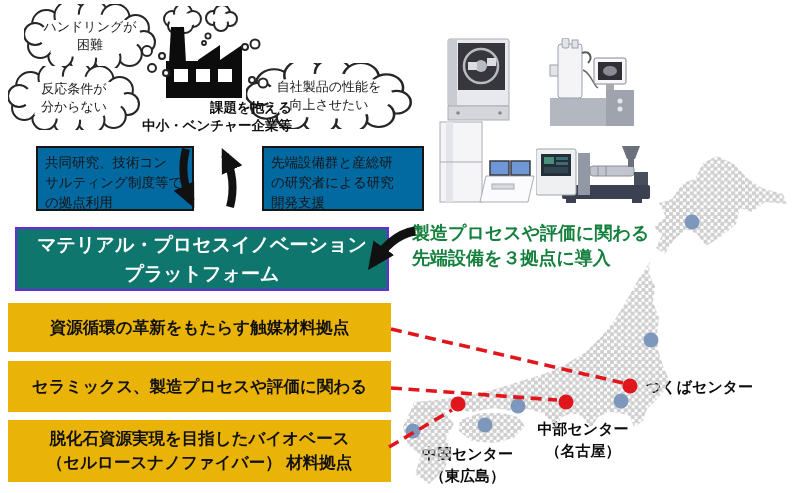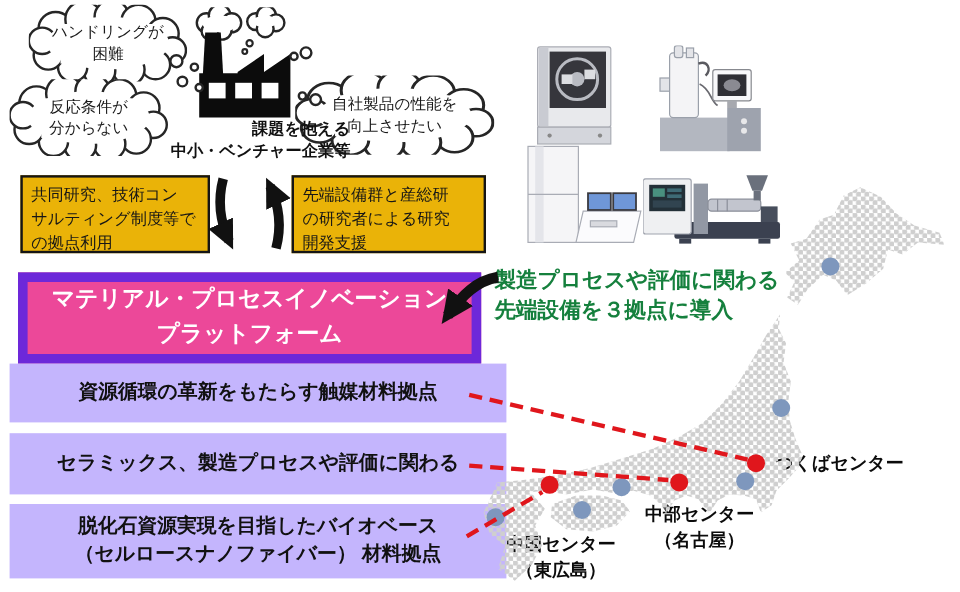--- a/index.html
+++ b/index.html
@@ -9,29 +9,29 @@
   .ml{white-space:pre-line;}
   
   .cloud{position:absolute;}
   .cloud svg{position:absolute;left:0;top:0;width:100%;height:100%;}
   .cloud-text{position:absolute;left:0;top:0;width:100%;height:100%;
       display:flex;align-items:center;justify-content:center;text-align:center;
       font-size:13px;font-weight:500;line-height:1.4;color:#191919;}
   
   .caption{position:absolute;text-align:right;font-size:13.5px;font-weight:700;line-height:1.35;}
   
-  .gbox{position:absolute;background:#eab308;border:2.5px solid #151515;
-        padding:5px 7px;font-size:13.5px;font-weight:500;line-height:1.48;color:#161616;}
+  .gbox{position:absolute;background:#0369a1;border:2.5px solid #151515;
+        padding:5px 7px;font-size:13.5px;font-weight:500;line-height:1.48;color:#161616;margin-left:19px;}
   
   .banner{position:absolute;left:15px;top:227px;width:370px;height:60px;
-        background:#ec4899;border:8px solid #6d28d9;
+        background:#0f766e;border:2px solid #6d28d9;
         display:flex;align-items:center;justify-content:center;text-align:center;
-        color:#fff;font-size:19px;font-weight:700;line-height:1.55;font-family:Liberation Mono, monospace;}
-  
-  .pbox{position:absolute;left:8px;width:414px;background:#c4b5fd;
+        color:#fff;font-size:19px;font-weight:700;line-height:1.55;}
+  
+  .pbox{position:absolute;left:8px;width:383px;background:#eab308;
         display:flex;align-items:center;justify-content:center;text-align:center;
         color:#111;font-size:16.5px;font-weight:700;line-height:1.45;}
   .callout{position:absolute;left:412px;top:221px;font-size:18px;font-weight:800;
         line-height:1.4;color:#15803d;}
   .maplabel{position:absolute;font-size:15px;font-weight:700;color:#0b0b0b;line-height:1.45;}
   .maplabel.center{text-align:center;}
   svg{display:block;}
   .overlay{position:absolute;left:0;top:0;width:800px;height:493px;pointer-events:none;z-index:6;}
 </style>
 </head>

